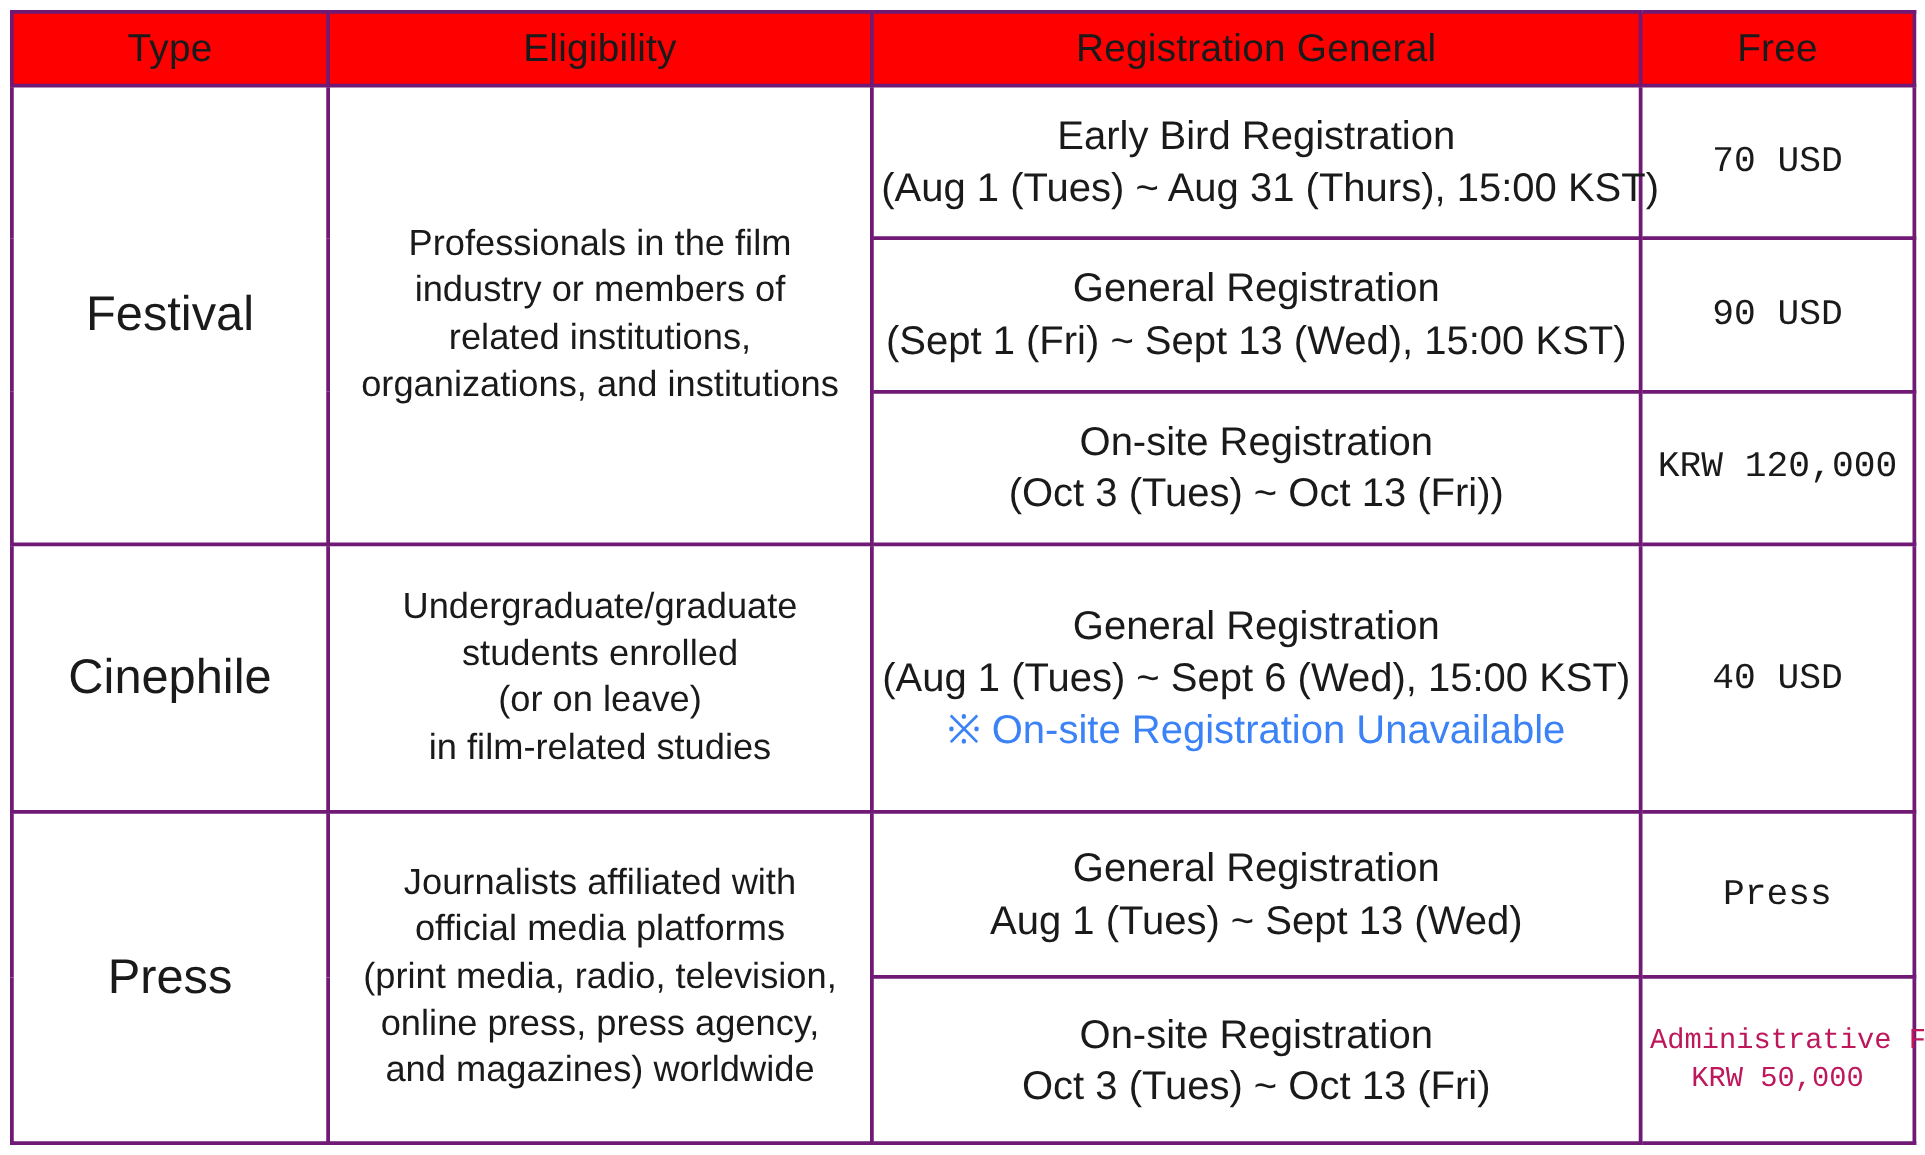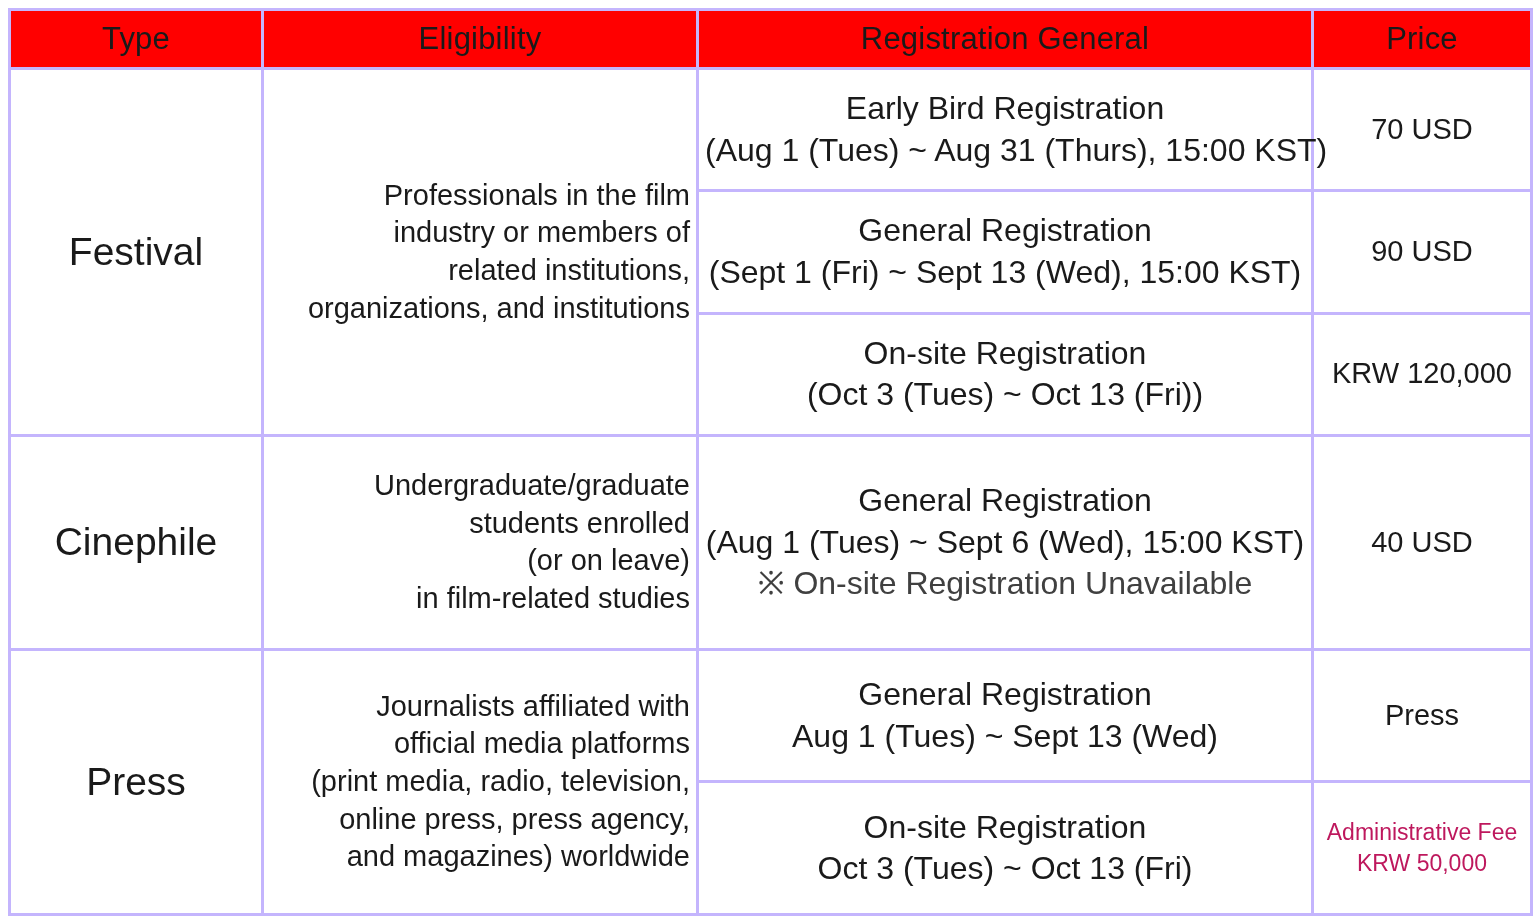--- a/index.html
+++ b/index.html
@@ -34,21 +34,21 @@
     background: #ffffff;
   }
 
   .reg-table col.c-type       { width: 253px; }
   .reg-table col.c-elig       { width: 435px; }
   .reg-table col.c-period     { width: 615px; }
   .reg-table col.c-price      { width: 219px; }
 
   .reg-table th,
   .reg-table td {
-    border: 3px solid #c4b5fd;
+    border: 3px solid #701a75;
     padding: 2px 6px;
     text-align: center;
     vertical-align: middle;
     color: #1a1a1a;
     font-weight: normal;
     line-height: 1.30;
   }
 
   
   thead th {
@@ -57,31 +57,31 @@
     font-weight: bold;
     font-size: 31px;
     height: 52px;
     letter-spacing: 0.2px;
   }
 
   
   td.type-cell      { font-size: 39px; }
   td.elig-cell      { font-size: 29px; }
   td.period-cell    { font-size: 32px; }
-  td.price-cell     { font-size: 29px; }
+  td.price-cell     { font-size: 29px; font-family: Liberation Mono, monospace; }
 
   td.period-cell .line,
   td.elig-cell .line,
   td.price-cell .line { display: block; white-space: nowrap; }
 
-  td.elig-cell .line { white-space: normal; text-align: right; }
+  td.elig-cell .line { white-space: normal; }
 
   .note-red {
     display: block;
-    color: #404040;
+    color: #3b82f6;
     white-space: nowrap;
   }
 
   .fee-red {
     display: block;
     color: #be185d;
     font-size: 23px;
     line-height: 1.35;
     white-space: nowrap;
   }
@@ -96,21 +96,21 @@
       <col class="c-elig">
       <col class="c-period">
       <col class="c-price">
     </colgroup>
 
     <thead>
       <tr>
         <th>Type</th>
         <th>Eligibility</th>
         <th>Registration General</th>
-        <th>Price</th>
+        <th>Free</th>
       </tr>
     </thead>
 
     <tbody>
 
       <tr>
         <td class="type-cell" rowspan="3">Festival</td>
 
         <td class="elig-cell" rowspan="3">
           <span class="line">Professionals in the film</span>

